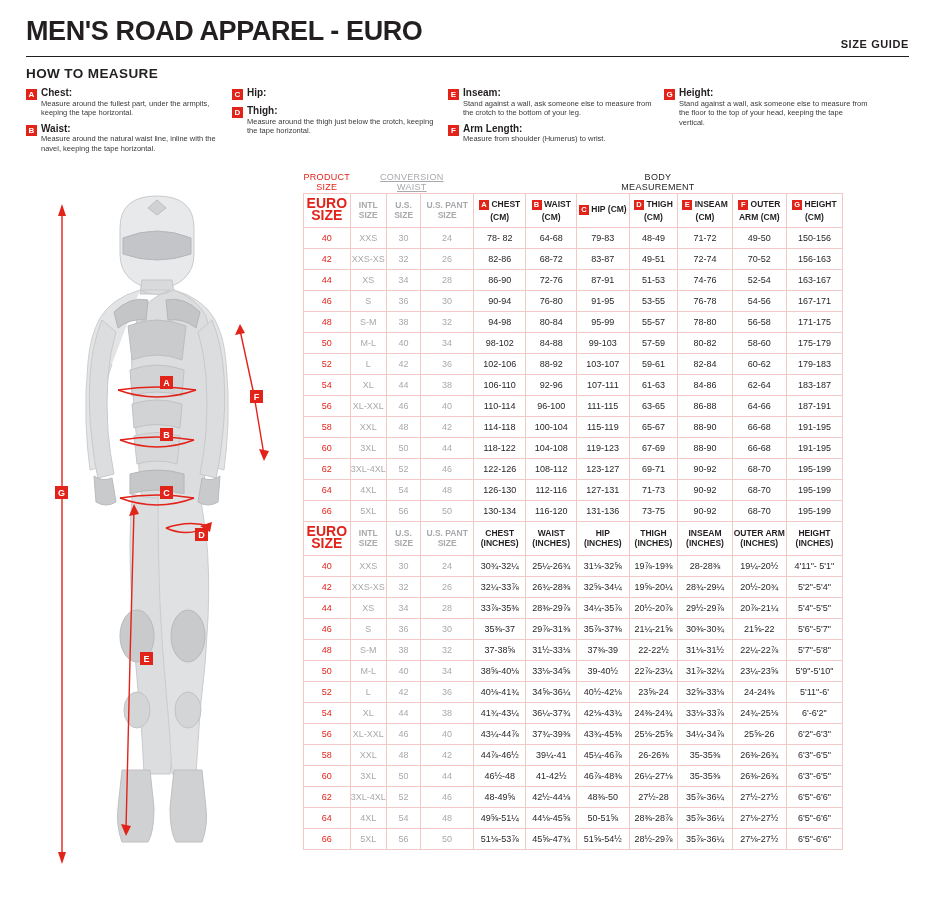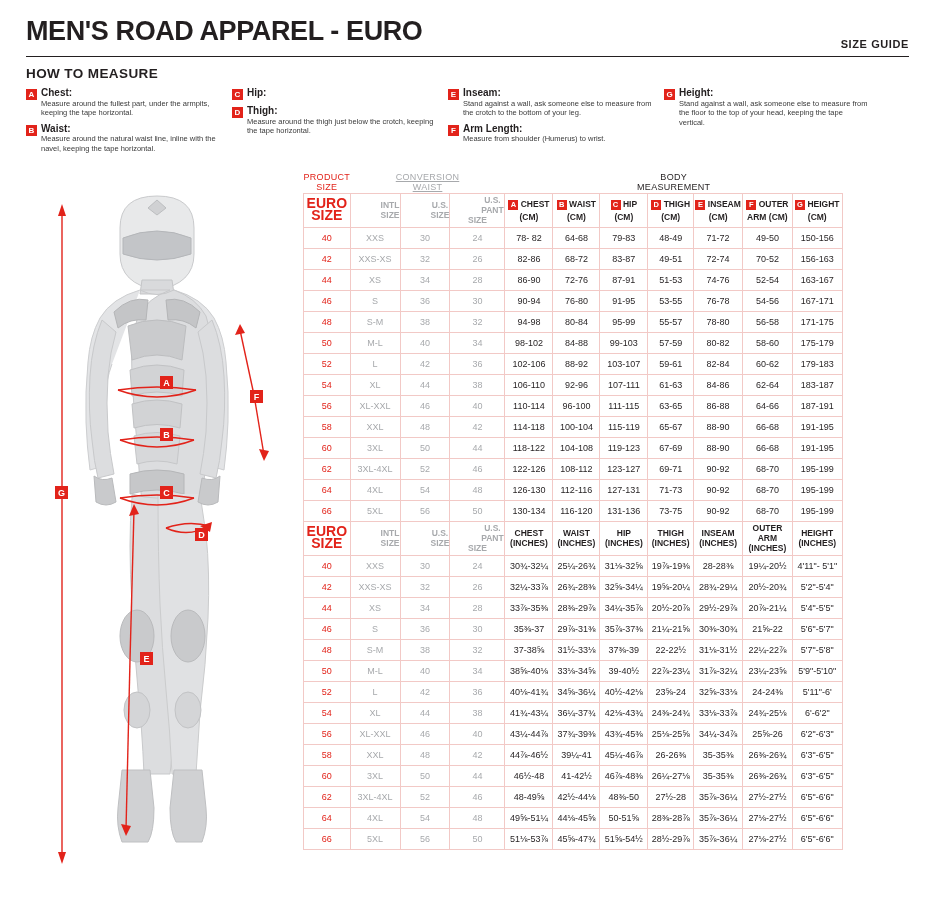--- a/index.html
+++ b/index.html
@@ -85,21 +85,21 @@
   .letter {
     display:inline-block; width:10px; height:10px; background:#e2231a;
     color:#fff; font-size:7.5px; line-height:10px; font-weight:bold;
     text-align:center; margin-bottom:2px;
   }
   td.euro { color:#e2231a; font-size:9px; }
   td.conv { color:#a7a9ac; font-size:9px; }
   td.val { color:#231f20; font-size:9px; }
   tr.subhdr td { height:34px; }
   .subhdr .euroL { color:#e2231a; font-weight:bold; font-size:14px; line-height:10px;}
-  .subhdr .convL { color:#a7a9ac; font-weight:bold; font-size:8.5px; line-height:10px;margin-left:30px;}
+  .subhdr .convL { color:#a7a9ac; font-weight:bold; font-size:8.5px; line-height:10px;}
   .subhdr .bodyL { color:#231f20; font-weight:bold; font-size:8.5px; line-height:10px;}
 
   .rowline td { border-color:#f2c9c6; }
 </style>
 </head>
 <body>
 
 <div class="page">
 
   <div class="hdr">

